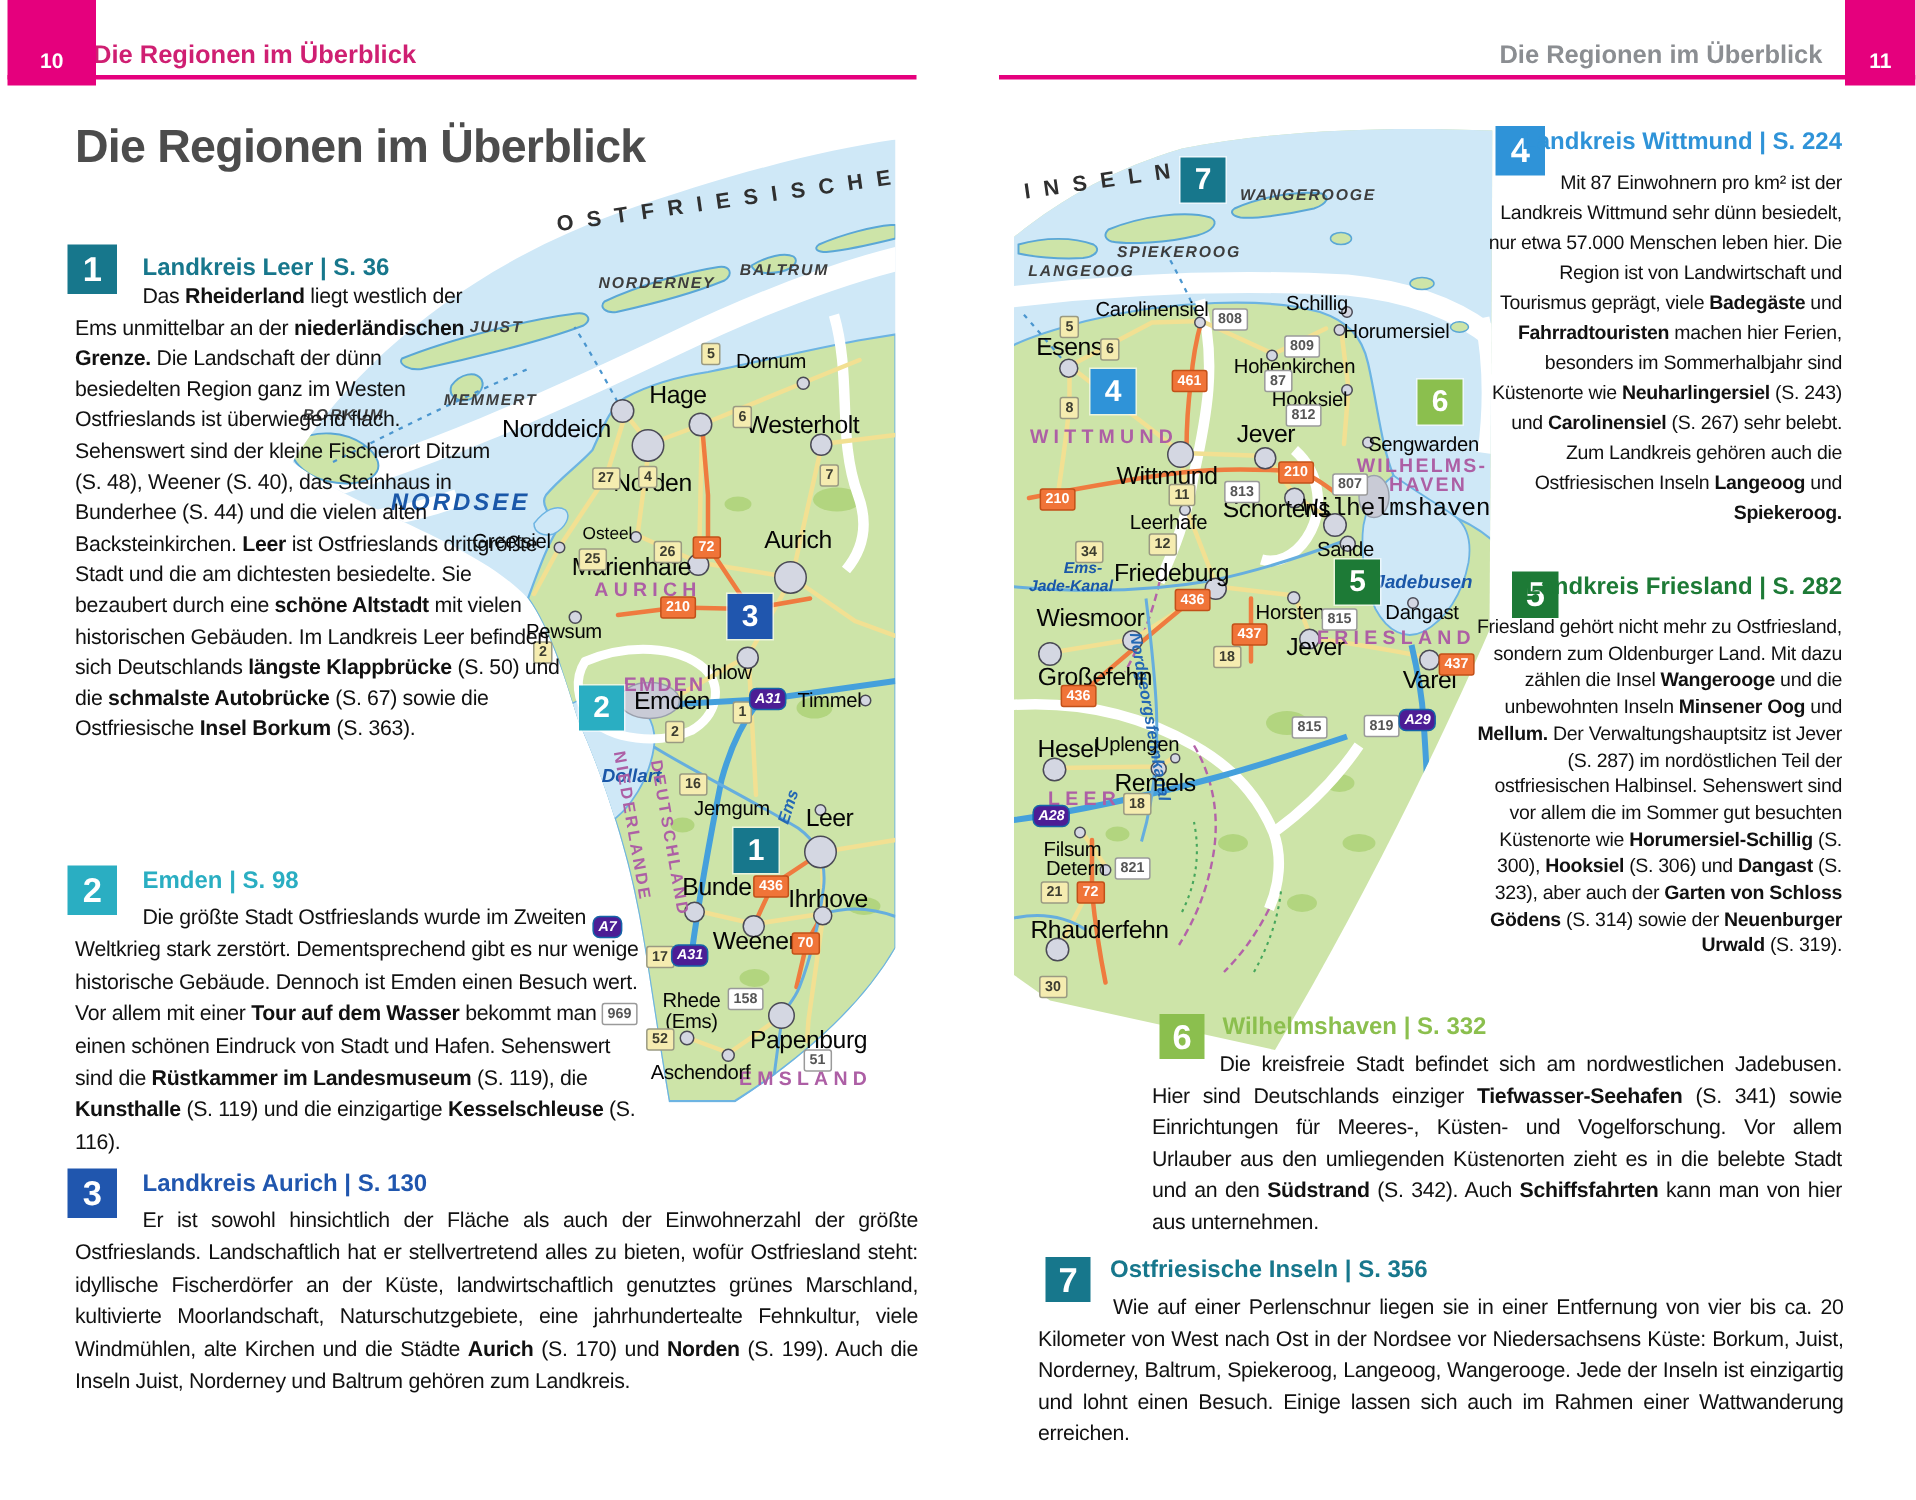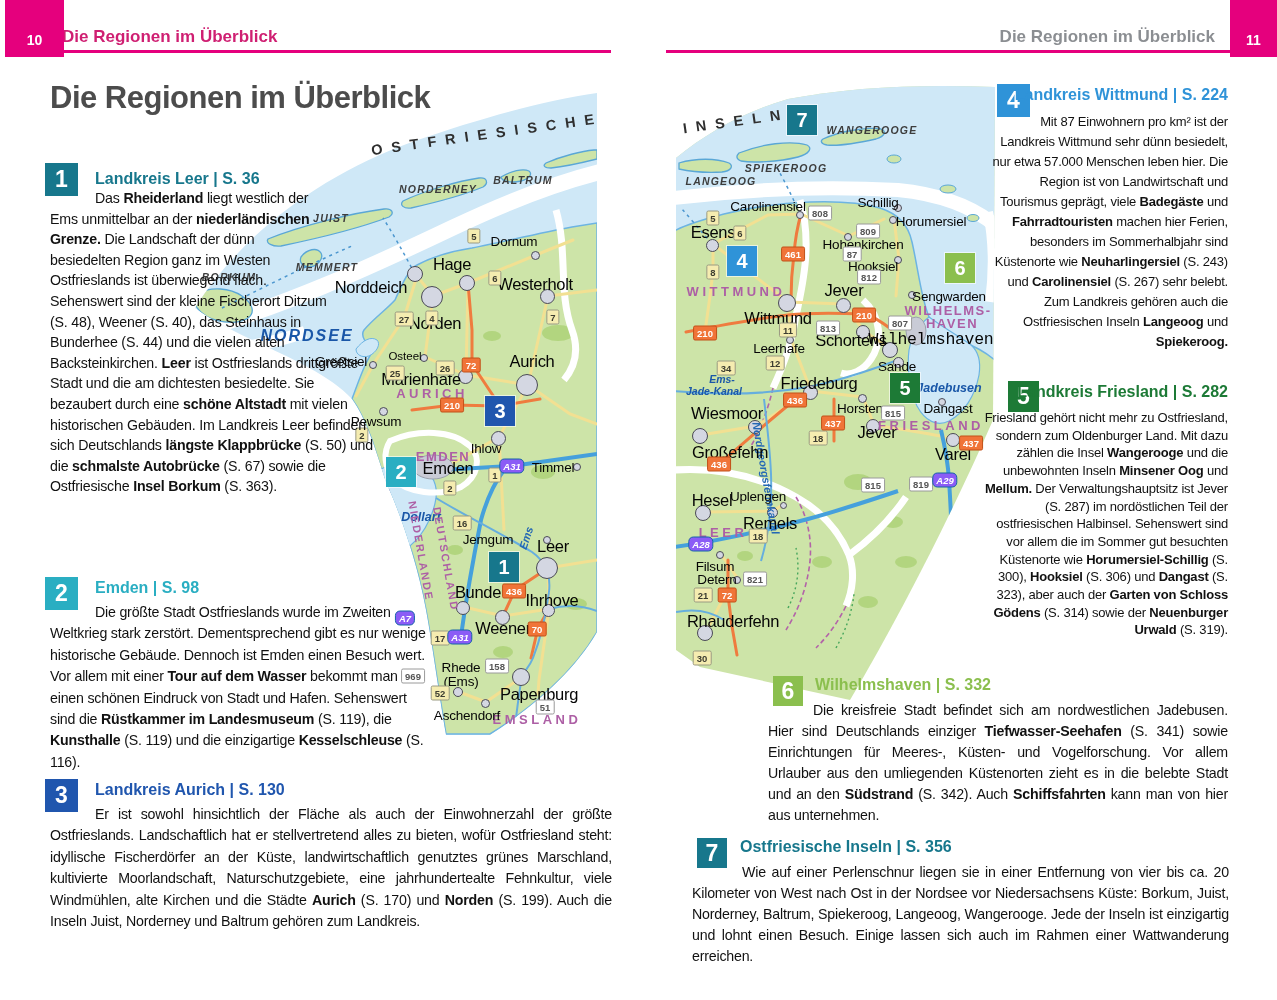--- a/index.html
+++ b/index.html
@@ -41,21 +41,21 @@
   .ml.regR{font-weight:bold;font-size:11px;color:#ad5fa5;letter-spacing:2px}
   .ml.lg{font-size:16.5px;color:#050505;letter-spacing:-0.3px}
   .ml.md{font-size:13.5px;color:#050505;letter-spacing:-0.2px}
   .ml.sm{font-size:11.5px;color:#050505}
   .dot{position:absolute;background:#d4d7e2;border:1.5px solid #4a4a55;border-radius:50%;box-sizing:border-box}
   .badge{position:absolute;transform:translate(-50%,-50%);font-size:9.5px;font-weight:bold;
          padding:0 3px;line-height:13px;border-radius:2px;white-space:nowrap}
   .badge.y{background:#f5ecb0;border:1px solid #9a9a82;color:#3c3c30}
   .badge.g{background:#fff;border:1px solid #9a9a9a;color:#555}
   .badge.o{background:#f07438;border:1px solid #c25018;color:#fff}
-  .badge.m{background:#8b5cf6;border:1px solid #1565a8;color:#fff;border-radius:5px;font-style:italic}
+  .badge.m{background:#4c1d95;border:1px solid #1565a8;color:#fff;border-radius:5px;font-style:italic}
   .mk{position:absolute;transform:translate(-50%,-50%);color:#fff;font-weight:bold;font-size:20px;
       display:flex;align-items:center;justify-content:center;width:30px;height:30px;box-shadow:0 0 0 1px rgba(255,255,255,.6)}
   #base-map{position:absolute;left:0;top:0;z-index:2}
 </style>
 </head>
 <body>
 
 <svg id="base-map" width="1277" height="1000" viewBox="0 0 1277 1000">
   <defs>
     <clipPath id="clipL">
@@ -230,21 +230,21 @@
     <span class="ml lg" style="left: 713px; top: 232px;">Esens</span>
     <span class="ml md" style="left: 863px; top: 244px;">Hohenkirchen</span>
     <span class="ml md" style="left: 873px; top: 266px;">Hooksiel</span>
     <span class="ml lg" style="left: 844px; top: 290px;">Jever</span>
     <span class="ml md" style="left: 949px; top: 296px;">Sengwarden</span>
     <span class="ml lg" style="left: 778px; top: 318px;">Wittmund</span>
     <span class="ml md" style="left: 779px; top: 348px;">Leerhafe</span>
     <span class="ml lg" style="left: 851px; top: 340px;">Schortens</span>
     <span class="ml lg" style="left: 931px; top: 339px; font-family: Liberation Mono, monospace;">Wilhelmshaven</span>
     <span class="ml md" style="left: 897px; top: 366px;">Sande</span>
-    <span class="ml lg" style="left: 806px; top: 383px; padding-left: 26px;">Friedeburg</span>
+    <span class="ml lg" style="left: 768px; top: 383px; padding-left: 26px;">Friedeburg</span>
     <span class="ml md" style="left: 860px; top: 408px;">Horsten</span>
     <span class="ml lg" style="left: 727px; top: 413px;">Wiesmoor</span>
     <span class="ml lg" style="left: 730px; top: 452px;">Großefehn</span>
     <span class="ml lg" style="left: 877px; top: 432px;">Jever</span>
     <span class="ml md" style="left: 948px; top: 408px;">Dangast</span>
     <span class="ml lg" style="left: 953px; top: 454px;">Varel</span>
     <span class="ml lg" style="left: 712px; top: 500px;">Hesel</span>
     <span class="ml md" style="left: 758px; top: 496px;">Uplengen</span>
     <span class="ml lg" style="left: 770px; top: 523px;">Remels</span>
     <span class="ml md" style="left: 715px; top: 566px;">Filsum</span>

